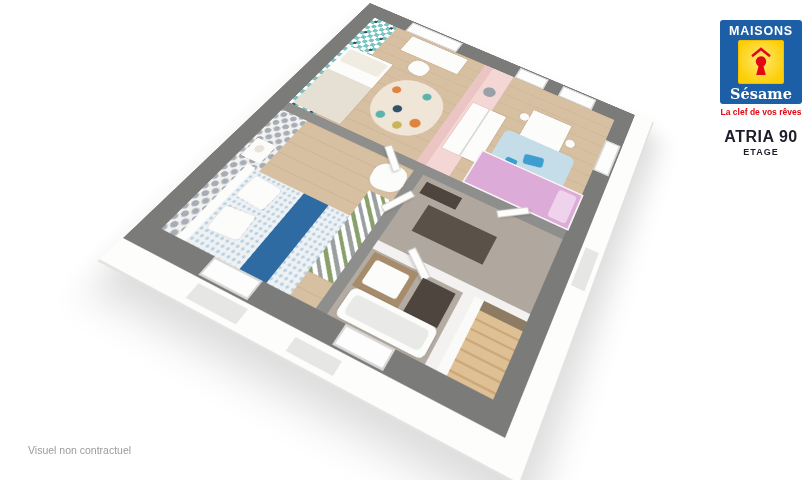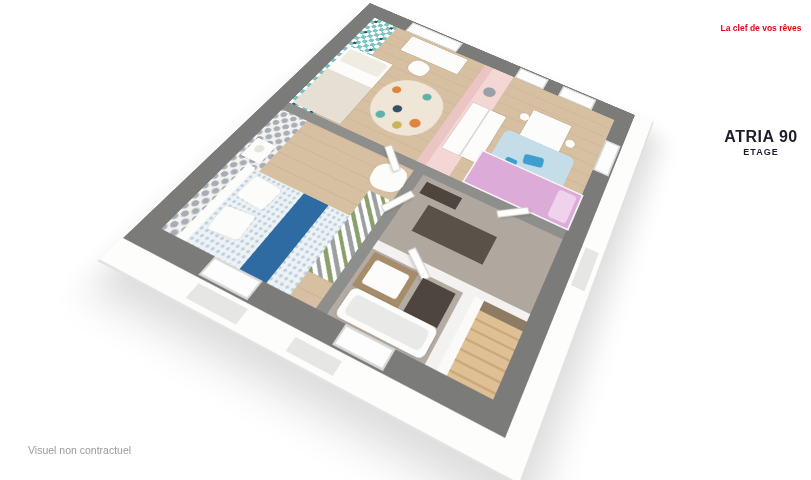--- a/index.html
+++ b/index.html
@@ -143,20 +143,31 @@
     <div class="abs darkmat" style="left:268px;top:310px;width:36px;height:36px;"></div>
     <div class="abs" style="left:214px;top:346px;width:92px;height:30px;background:#fcfcfb;border-radius:6px;box-shadow:0 0 0 1px rgba(0,0,0,0.08);"></div>
     <div class="abs" style="left:220px;top:351px;width:80px;height:20px;background:#e9e9e7;border-radius:5px;"></div>
 
     <div class="abs" style="left:322px;top:304px;width:10px;height:74px;background:#fafaf8;"></div>
     <div class="abs steps" style="left:332px;top:304px;width:46px;height:74px;"></div>
     <div class="abs" style="left:332px;top:304px;width:46px;height:10px;background:#8d7b63;"></div>
   </div>
 
   <div id="logo-wrap">
+    <div id="logo-square">
+      <div id="logo-maisons">MAISONS</div>
+      <div id="logo-yellow">
+        <svg width="26" height="30" viewBox="0 0 24 27">
+          <path d="M4.5 7.5 L12 1.5 L19.5 7.5" fill="none" stroke="#e30613" stroke-width="2.4" stroke-linecap="round"></path>
+          <circle cx="12" cy="13" r="4.8" fill="#e30613"></circle>
+          <path d="M10.2 15.5 L7.6 25.5 L16.4 25.5 L13.8 15.5 Z" fill="#e30613"></path>
+        </svg>
+      </div>
+      <div id="logo-sesame">Sésame</div>
+    </div>
     <div id="logo-tagline">La clef de vos rêves</div>
   </div>
 
   <div id="plan-title">
     <div class="model">ATRIA 90</div>
     <div class="level">ETAGE</div>
   </div>
 
   <div id="footer-note">Visuel non contractuel</div>
 </div>

